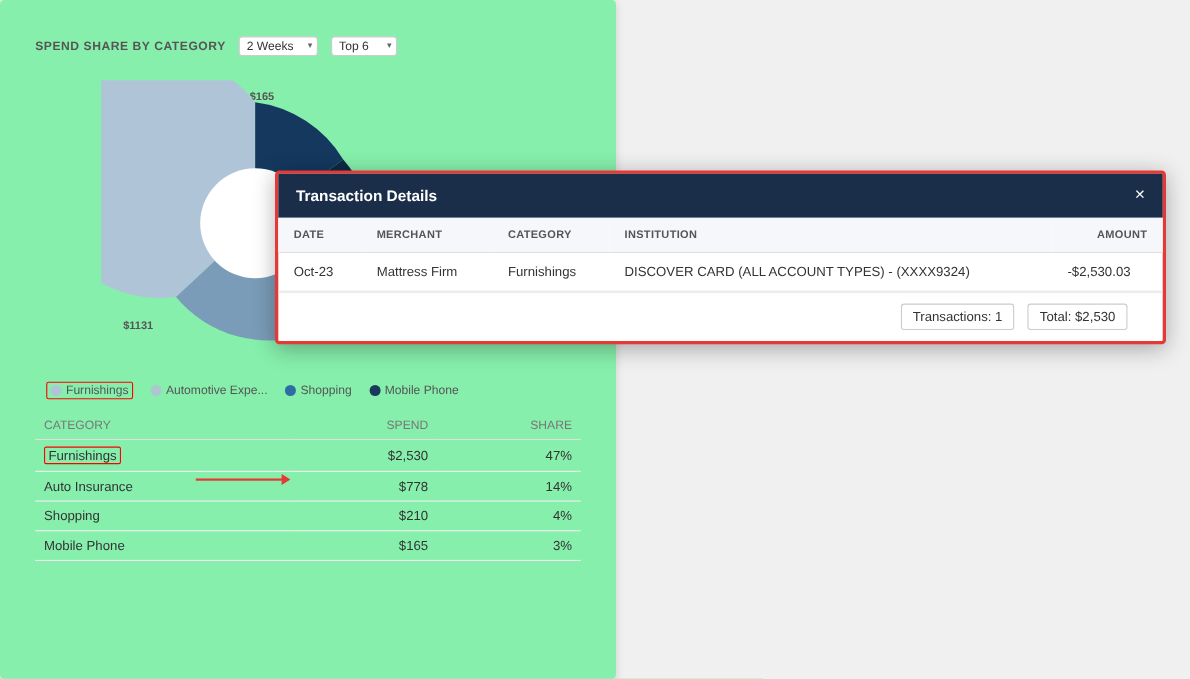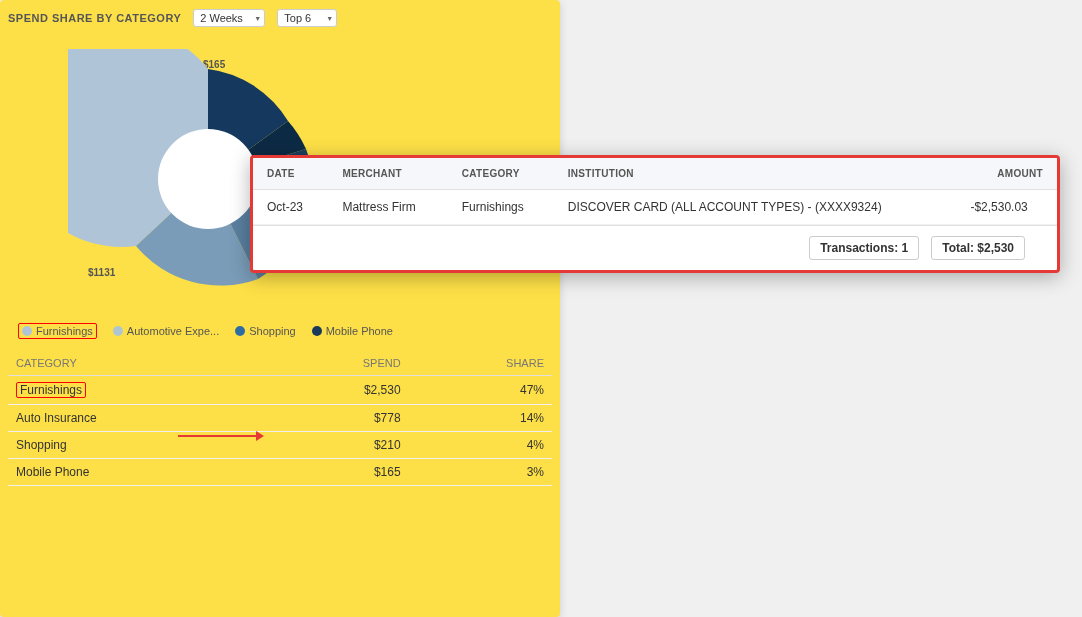--- a/index.html
+++ b/index.html
@@ -12,24 +12,24 @@
       position: relative;
     }
 
     
     .background-card {
       position: absolute;
       top: 0;
       left: 0;
       width: 560px;
       height: 617px;
-      background: #fde047;
+      background: #86efac;
       border-radius: 4px;
       box-shadow: 0 2px 8px rgba(0,0,0,0.15);
-      padding: 8px;
+      padding: 32px;
     }
 
     .card-header {
       display: flex;
       align-items: center;
       gap: 12px;
       margin-bottom: 12px;
     }
 
     .card-title {
@@ -252,21 +252,20 @@
     .modal-table td.right {
       text-align: left;
     }
 
     .modal-footer {
       padding: 10px 16px;
       display: flex;
       align-items: center;
       justify-content: flex-start;
       border-top: 1px solid #e0e0e0;
-      font-weight: bold;
     }
 
     .transactions-summary {
       display: flex;
       align-items: center;
       gap: 12px;
       margin-left: auto;
       margin-right: 16px;
     }
 
@@ -398,20 +397,24 @@
       </tr>
     </tbody>
   </table>
 </div>
 
 <div class="arrow-container">
   <div class="arrow-line"></div>
 </div>
 
 <div class="modal-overlay">
+  <div class="modal-header">
+    <span class="modal-title">Transaction Details</span>
+    <button class="modal-close">×</button>
+  </div>
   <div class="modal-body">
     <table class="modal-table">
       <thead>
         <tr>
           <th>DATE</th>
           <th>MERCHANT</th>
           <th>CATEGORY</th>
           <th>INSTITUTION</th>
           <th class="right">AMOUNT</th>
         </tr>

